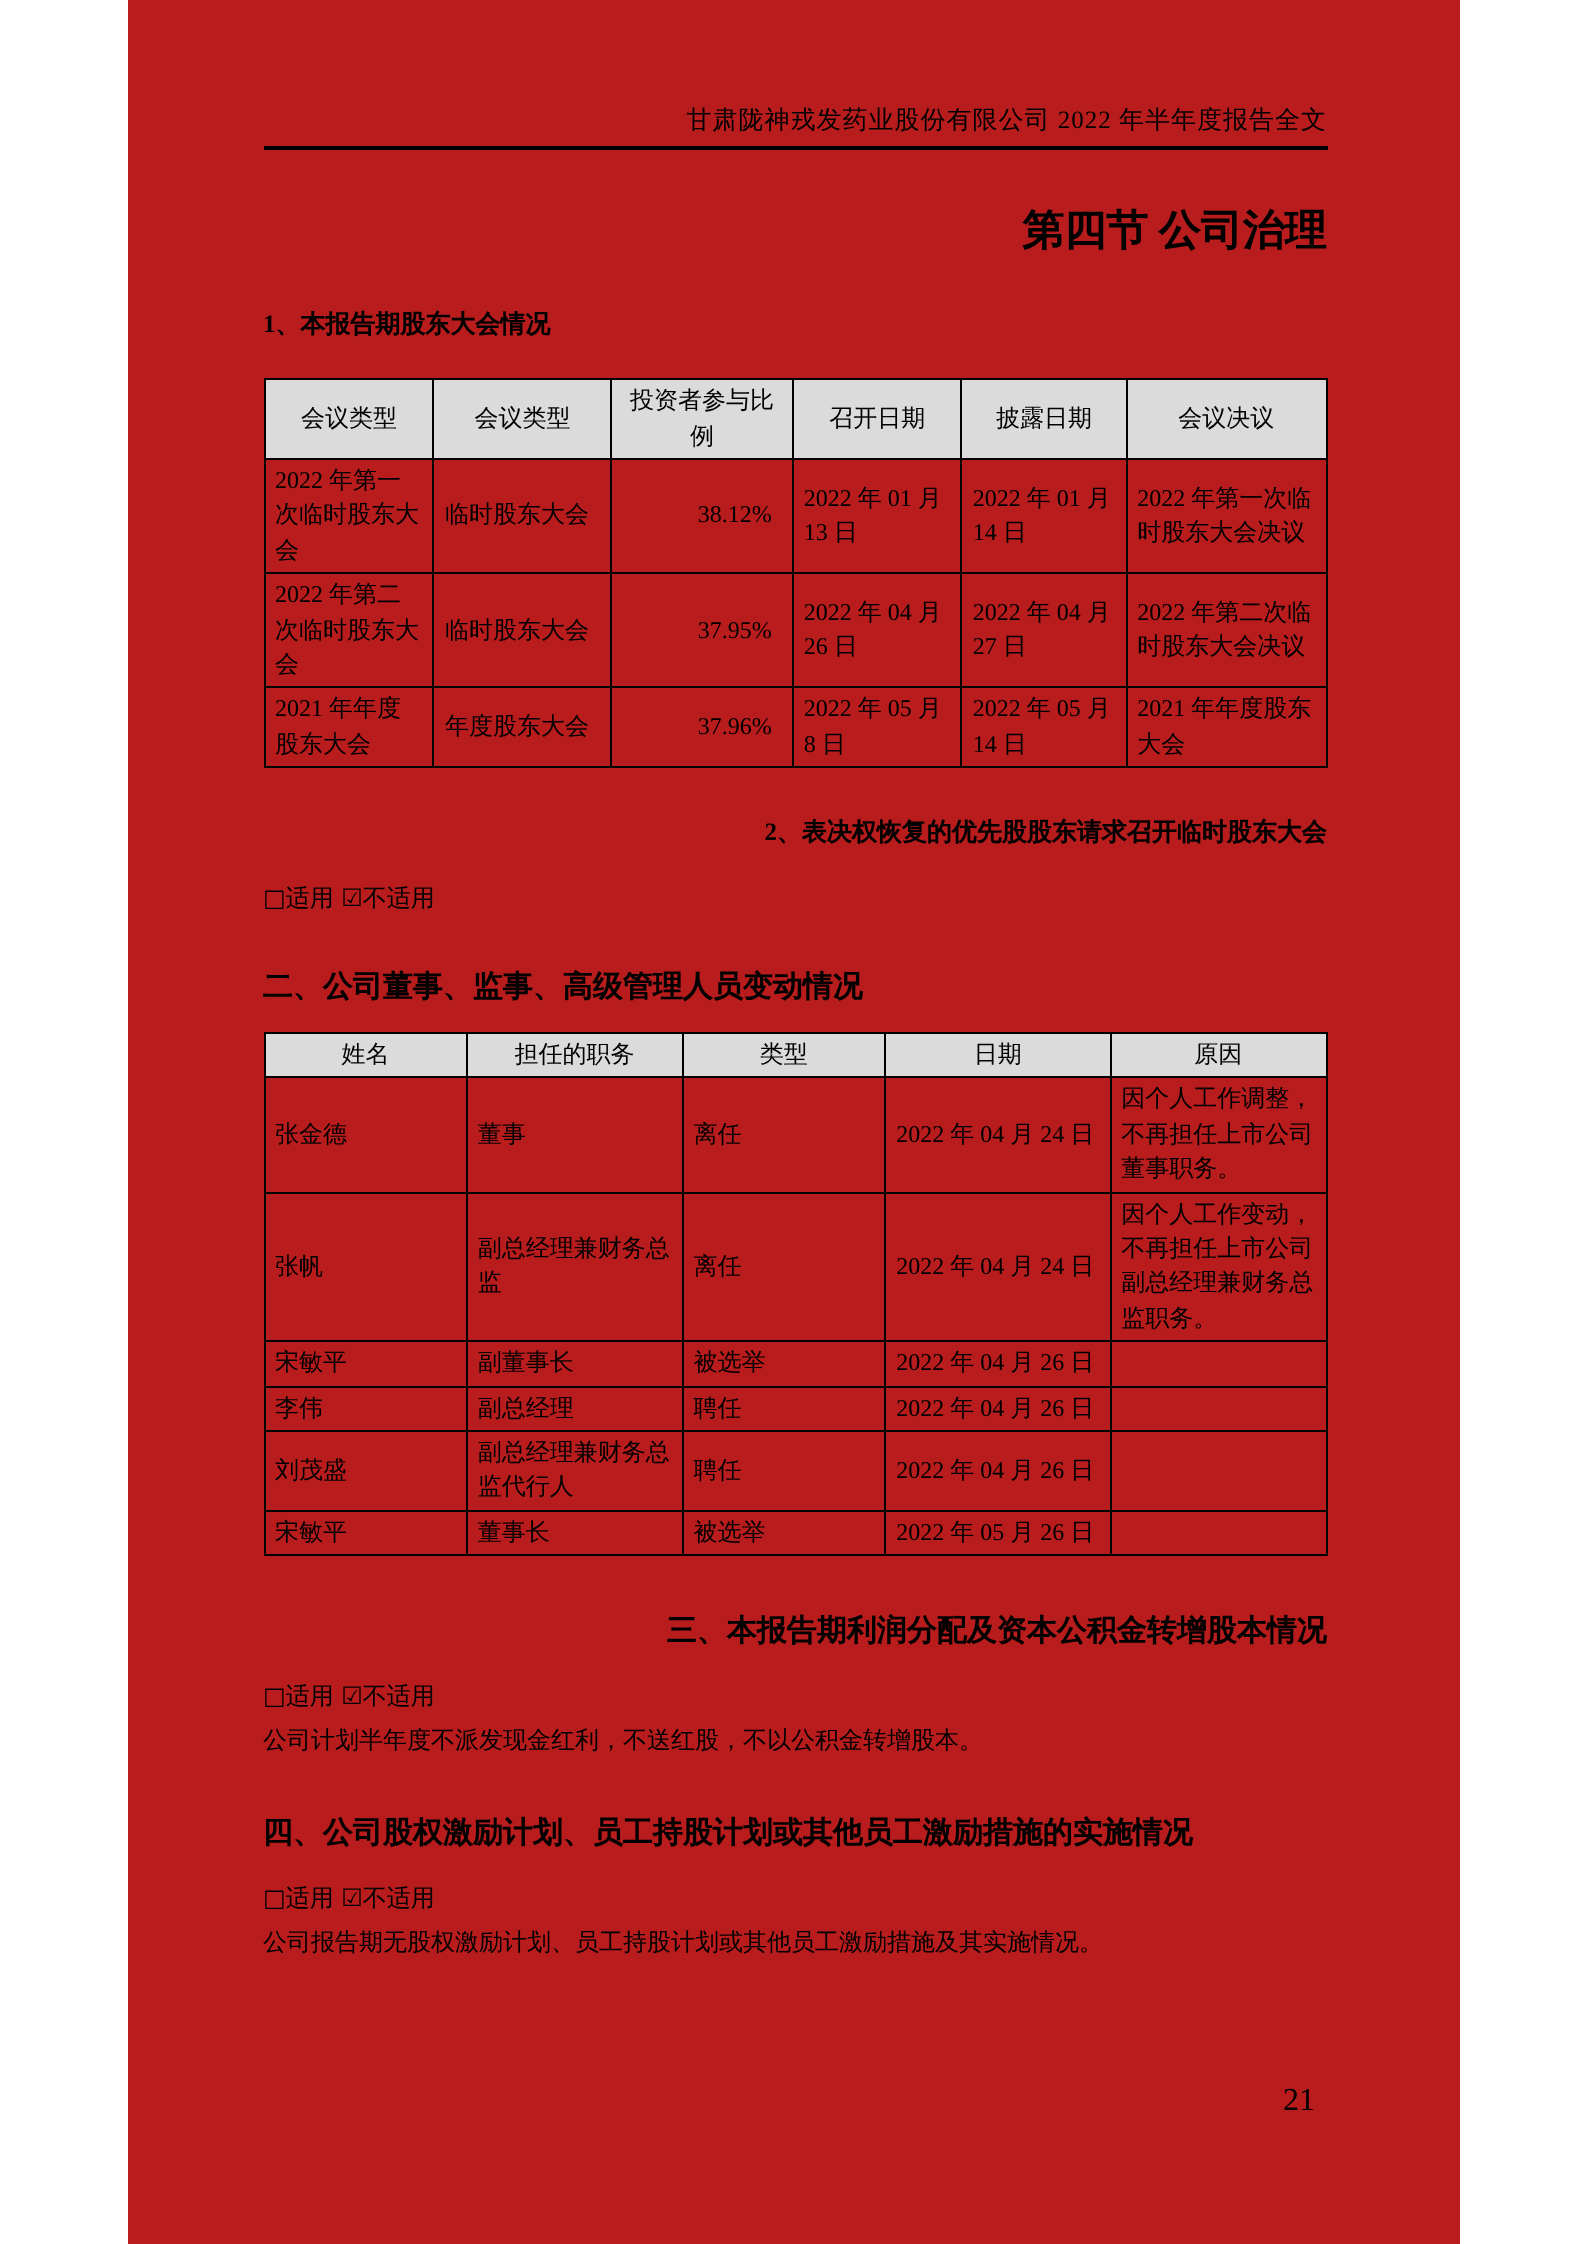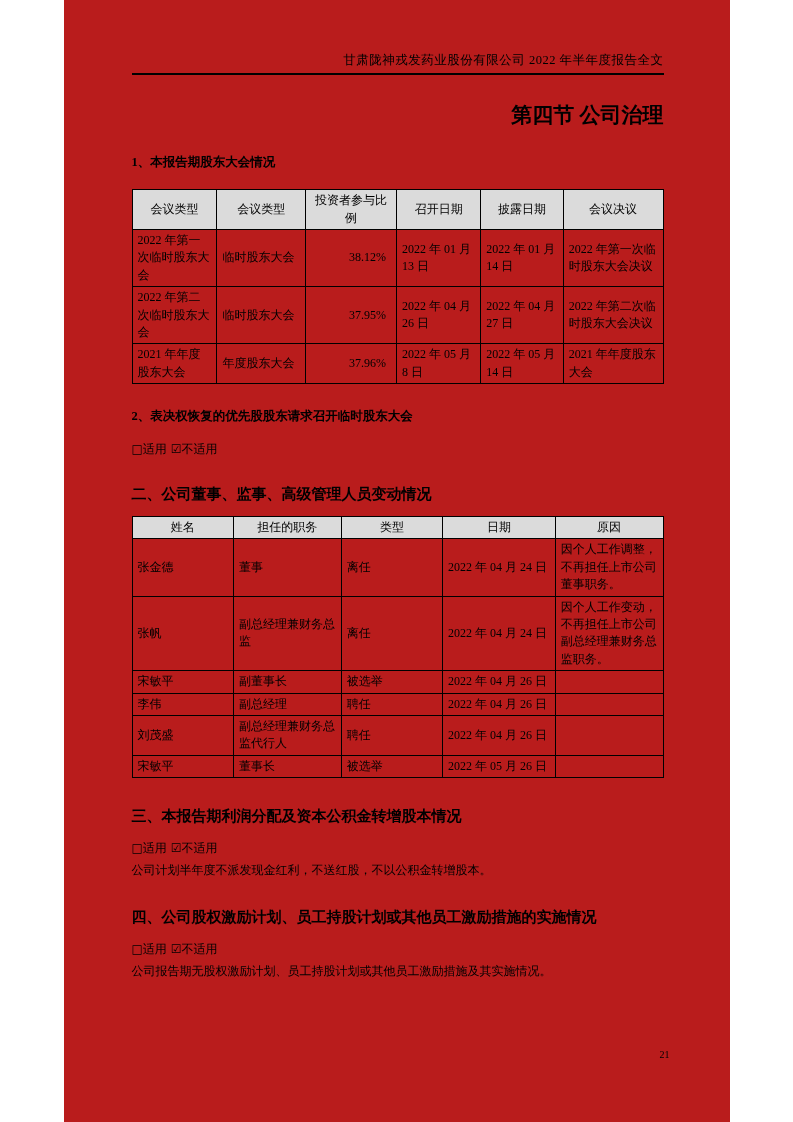--- a/index.html
+++ b/index.html
@@ -28,29 +28,29 @@
     font-weight:bold;
     line-height:1.4;
   }
   .sec-heading {
     font-size:15px;
     font-weight:bold;
     line-height:1.35;
   }
   .sec-1 { margin-top:34px; }
   .sec-2 { margin-top:26px; }
-  .sec-3 { margin-top:28px; }
+  .sec-3 { margin-top:28px;text-align:right; }
   .sec-4 { margin-top:28px; }
   .sub-heading {
     font-size:12.5px;
     font-weight:bold;
     line-height:1.35;
   }
   .sub-1 { margin-top:24px; }
-  .sub-2 { margin-top:24px; }
+  .sub-2 { margin-top:24px;text-align:right; }
   .applicable {
     font-size:12px;
     line-height:1.4;
     font-family:"DejaVu Sans","Liberation Serif",serif;
   }
   .ap-16 { margin-top:16px; }
   .ap-14 { margin-top:14px; }
   .body-line {
     font-size:12px;
     line-height:1.5;
@@ -77,23 +77,23 @@
     font-weight:normal;
     text-align:center;
     height:22px;
   }
   td { text-align:left; }
   td.num { text-align:right; padding-right:10px; }
   .tbl-1 td { height:33px; }
   .tbl-2 td { height:18px; }
   .page-number {
     position:absolute;
-    right:60px;
+    right:72px;
     bottom:62px;
-    font-size:10px;
+    font-size:16px;
   }
 </style>
 </head>
 <body>
 
 <div class="page">
 
   <div class="doc-header">甘肃陇神戎发药业股份有限公司 2022 年半年度报告全文</div>
 
   <h1 class="doc-title">第四节 公司治理</h1>

